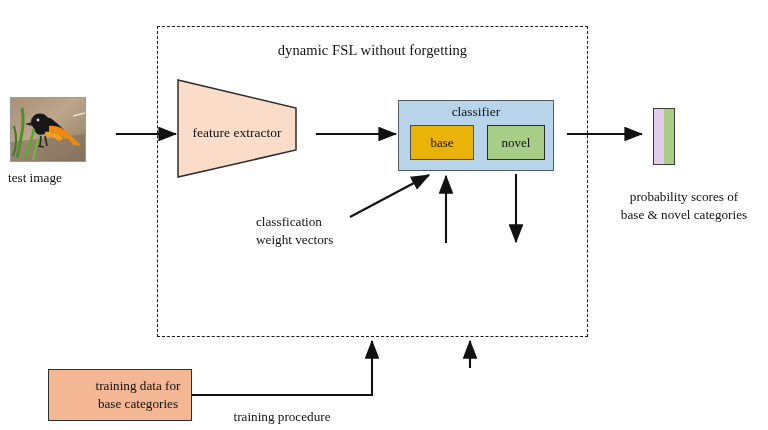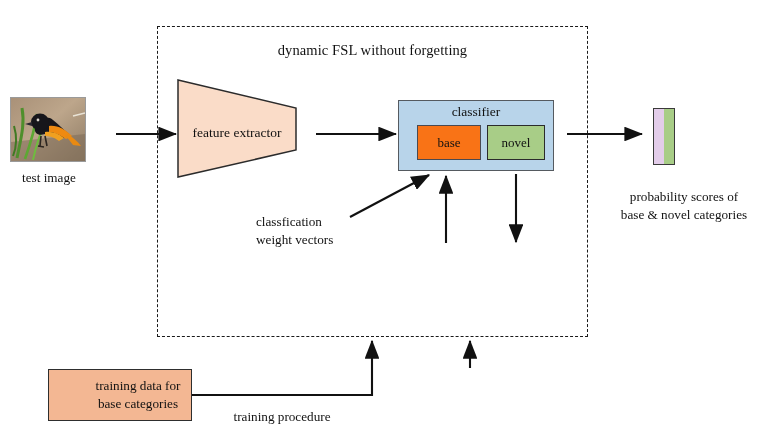--- a/index.html
+++ b/index.html
@@ -34,22 +34,22 @@
   
   #classifier-box{
     left:398px;top:88px;width:156px;height:71px;
     background:#b8d4ea;border:1.4px solid #555a60;box-sizing:border-box;
   }
   #classifier-title{
     left:398px;top:92px;width:156px;text-align:center;font-size:13.5px;
   }
   #base-box{
     left:410px;top:113px;width:64px;height:35px;
-    background:#f97316;border:1.4px solid #4a4a52;box-sizing:border-box;
-    display:flex;align-items:center;justify-content:center;font-size:13px;margin-left:7px;
+    background:#eab308;border:1.4px solid #4a4a52;box-sizing:border-box;
+    display:flex;align-items:center;justify-content:center;font-size:13px;
   }
   #novel-box{
     left:487px;top:113px;width:58px;height:35px;
     background:#a8cd87;border:1.6px solid #2b2b2b;box-sizing:border-box;
     display:flex;align-items:center;justify-content:center;font-size:13px;
   }
 
   
   #weight-generator{
     left:400px;top:233px;width:155px;height:63px;
@@ -64,21 +64,21 @@
     font-size:13.2px;line-height:1.4;
   }
 
   
   #test-image-frame{
     left:10px;top:85px;width:76px;height:65px;
     border:1px solid #9a9a9a;box-sizing:border-box;overflow:hidden;
   }
   #test-image-frame svg{display:block;}
   #test-image-caption{
-    left:0px;top:158px;width:98px;text-align:center;font-size:13.2px;
+    left:0px;top:158px;width:98px;text-align:left;font-size:13.2px;padding-left:8px;
   }
 
   
   #prob-bar{
     left:653px;top:96px;width:22px;height:57px;
     border:1.6px solid #3a3a3a;box-sizing:border-box;display:flex;
   }
   #prob-bar .half-base{flex:1;background:#e3cdea;}
   #prob-bar .half-novel{flex:1;background:#a8cd87;}
   #prob-caption{

